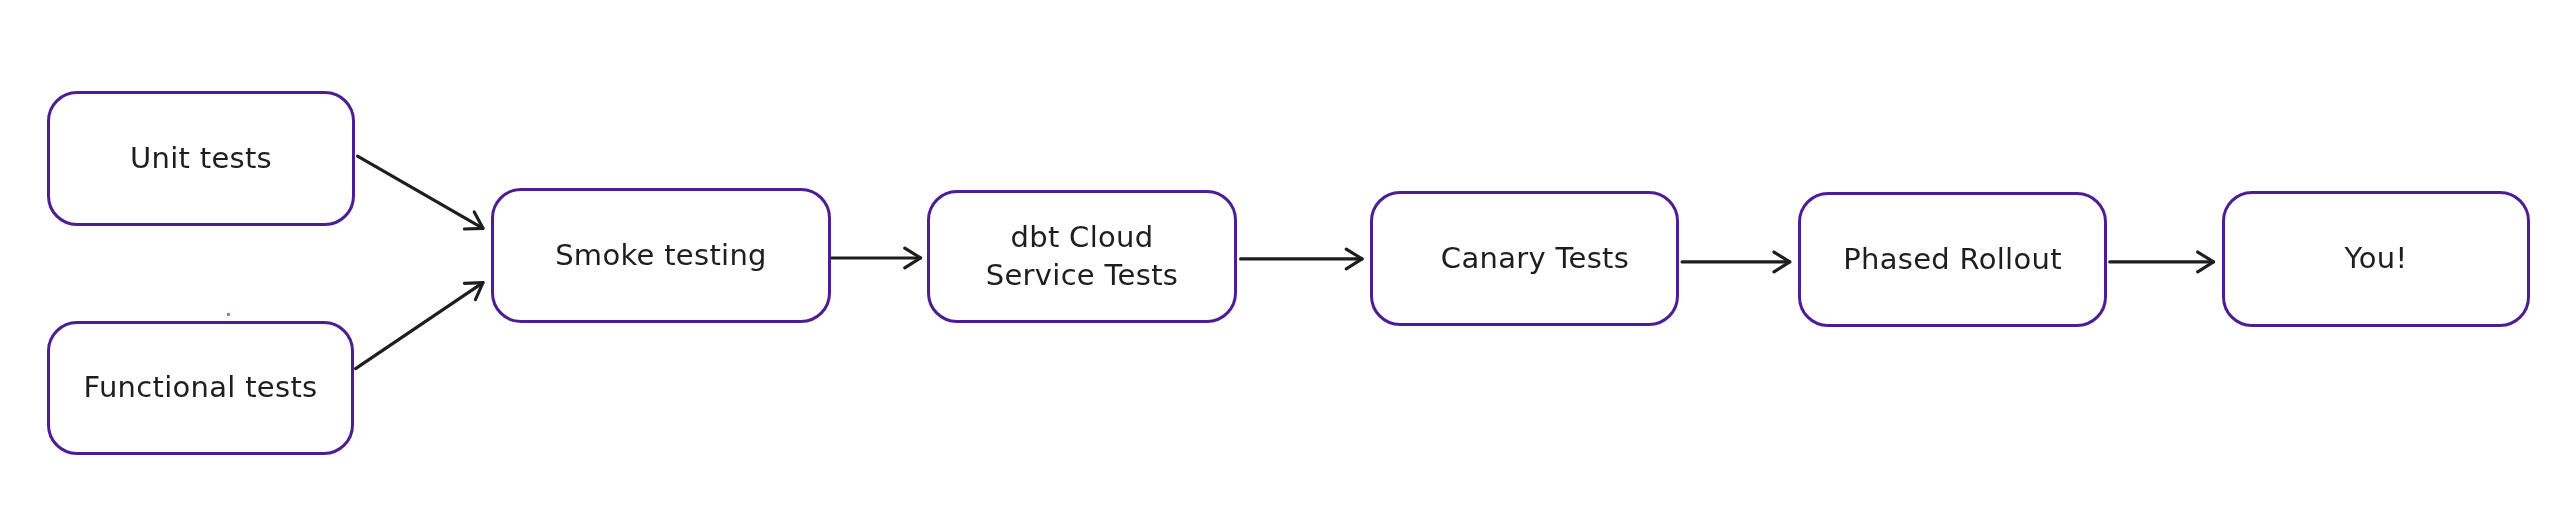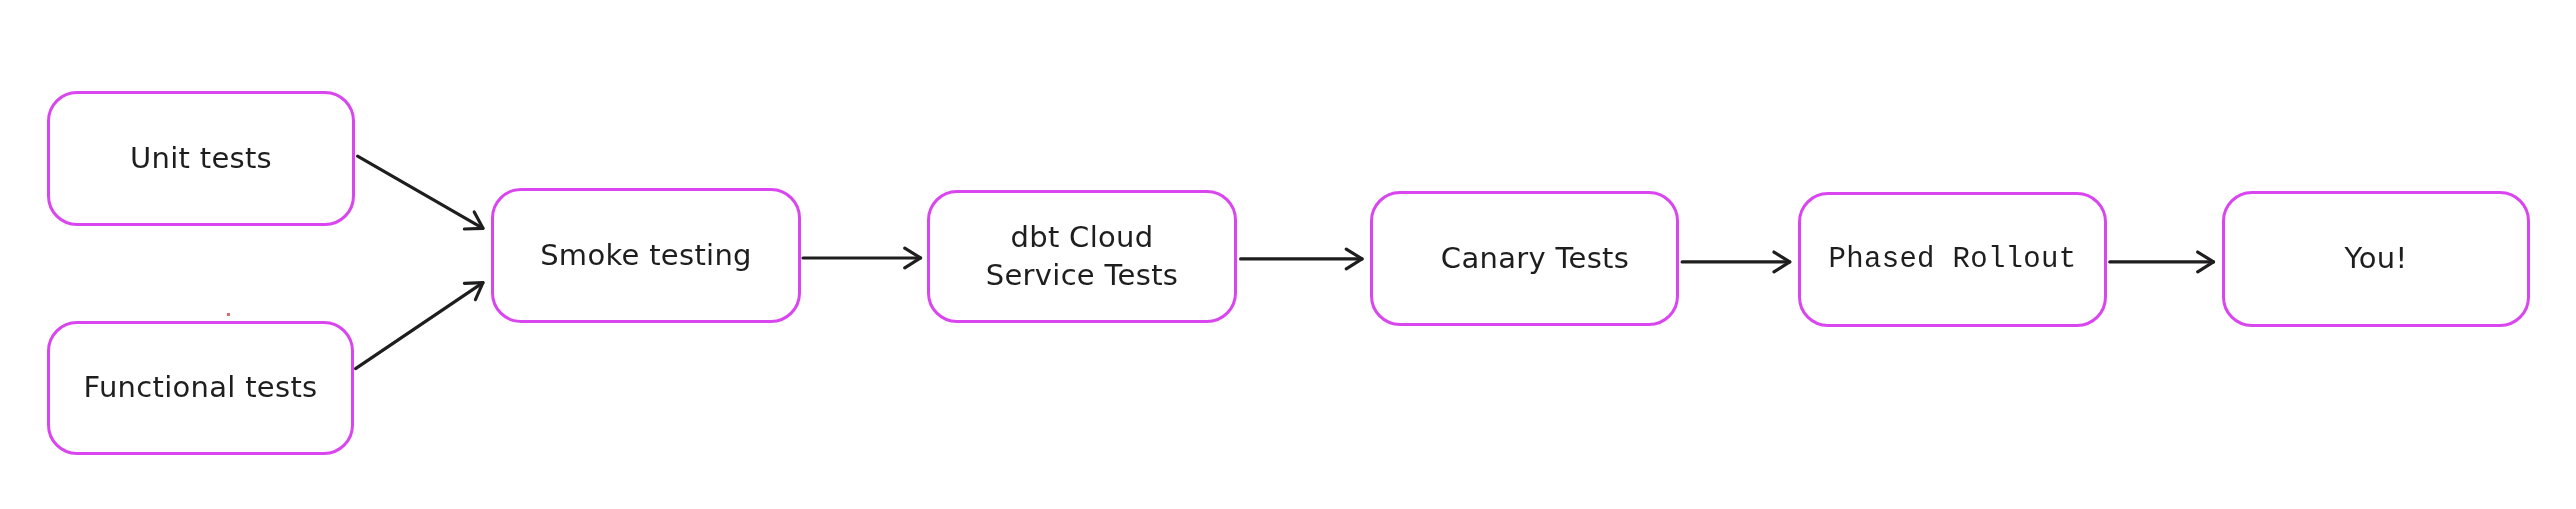--- a/index.html
+++ b/index.html
@@ -11,39 +11,39 @@
     position: relative;
     width: 2576px;
     height: 510px;
     background: #ffffff;
     overflow: hidden;
     font-family: "DejaVu Sans", sans-serif;
   }
   .node {
     position: absolute;
     box-sizing: border-box;
-    border: 3px solid #d946ef;
+    border: 3px solid #4c1d95;
     border-radius: 30px;
     background: #ffffff;
     display: flex;
     align-items: center;
     justify-content: center;
     text-align: center;
     font-size: 29px;
     line-height: 1.3;
     letter-spacing: 0.3px;
     color: #1e1e1e;
     white-space: pre-line;
   }
   #n-unit       { left: 47px;   top: 91px;  width: 308px; height: 135px; }
   #n-functional { left: 47px;   top: 297px; width: 307px; height: 134px; margin-top: 24px; }
-  #n-smoke      { left: 491px;  top: 188px; width: 310px; height: 135px; }
+  #n-smoke      { left: 491px;  top: 188px; width: 340px; height: 135px; }
   #n-dbt        { left: 927px;  top: 190px; width: 310px; height: 133px; }
   #n-canary     { left: 1370px; top: 191px; width: 309px; height: 135px; padding-left: 21px; }
-  #n-phased     { left: 1798px; top: 192px; width: 309px; height: 135px; font-family: Liberation Mono, monospace; }
+  #n-phased     { left: 1798px; top: 192px; width: 309px; height: 135px; }
   #n-you        { left: 2222px; top: 191px; width: 308px; height: 136px; }
   svg.edges {
     position: absolute;
     left: 0;
     top: 0;
     width: 2576px;
     height: 510px;
     pointer-events: none;
   }
   svg.edges line {

